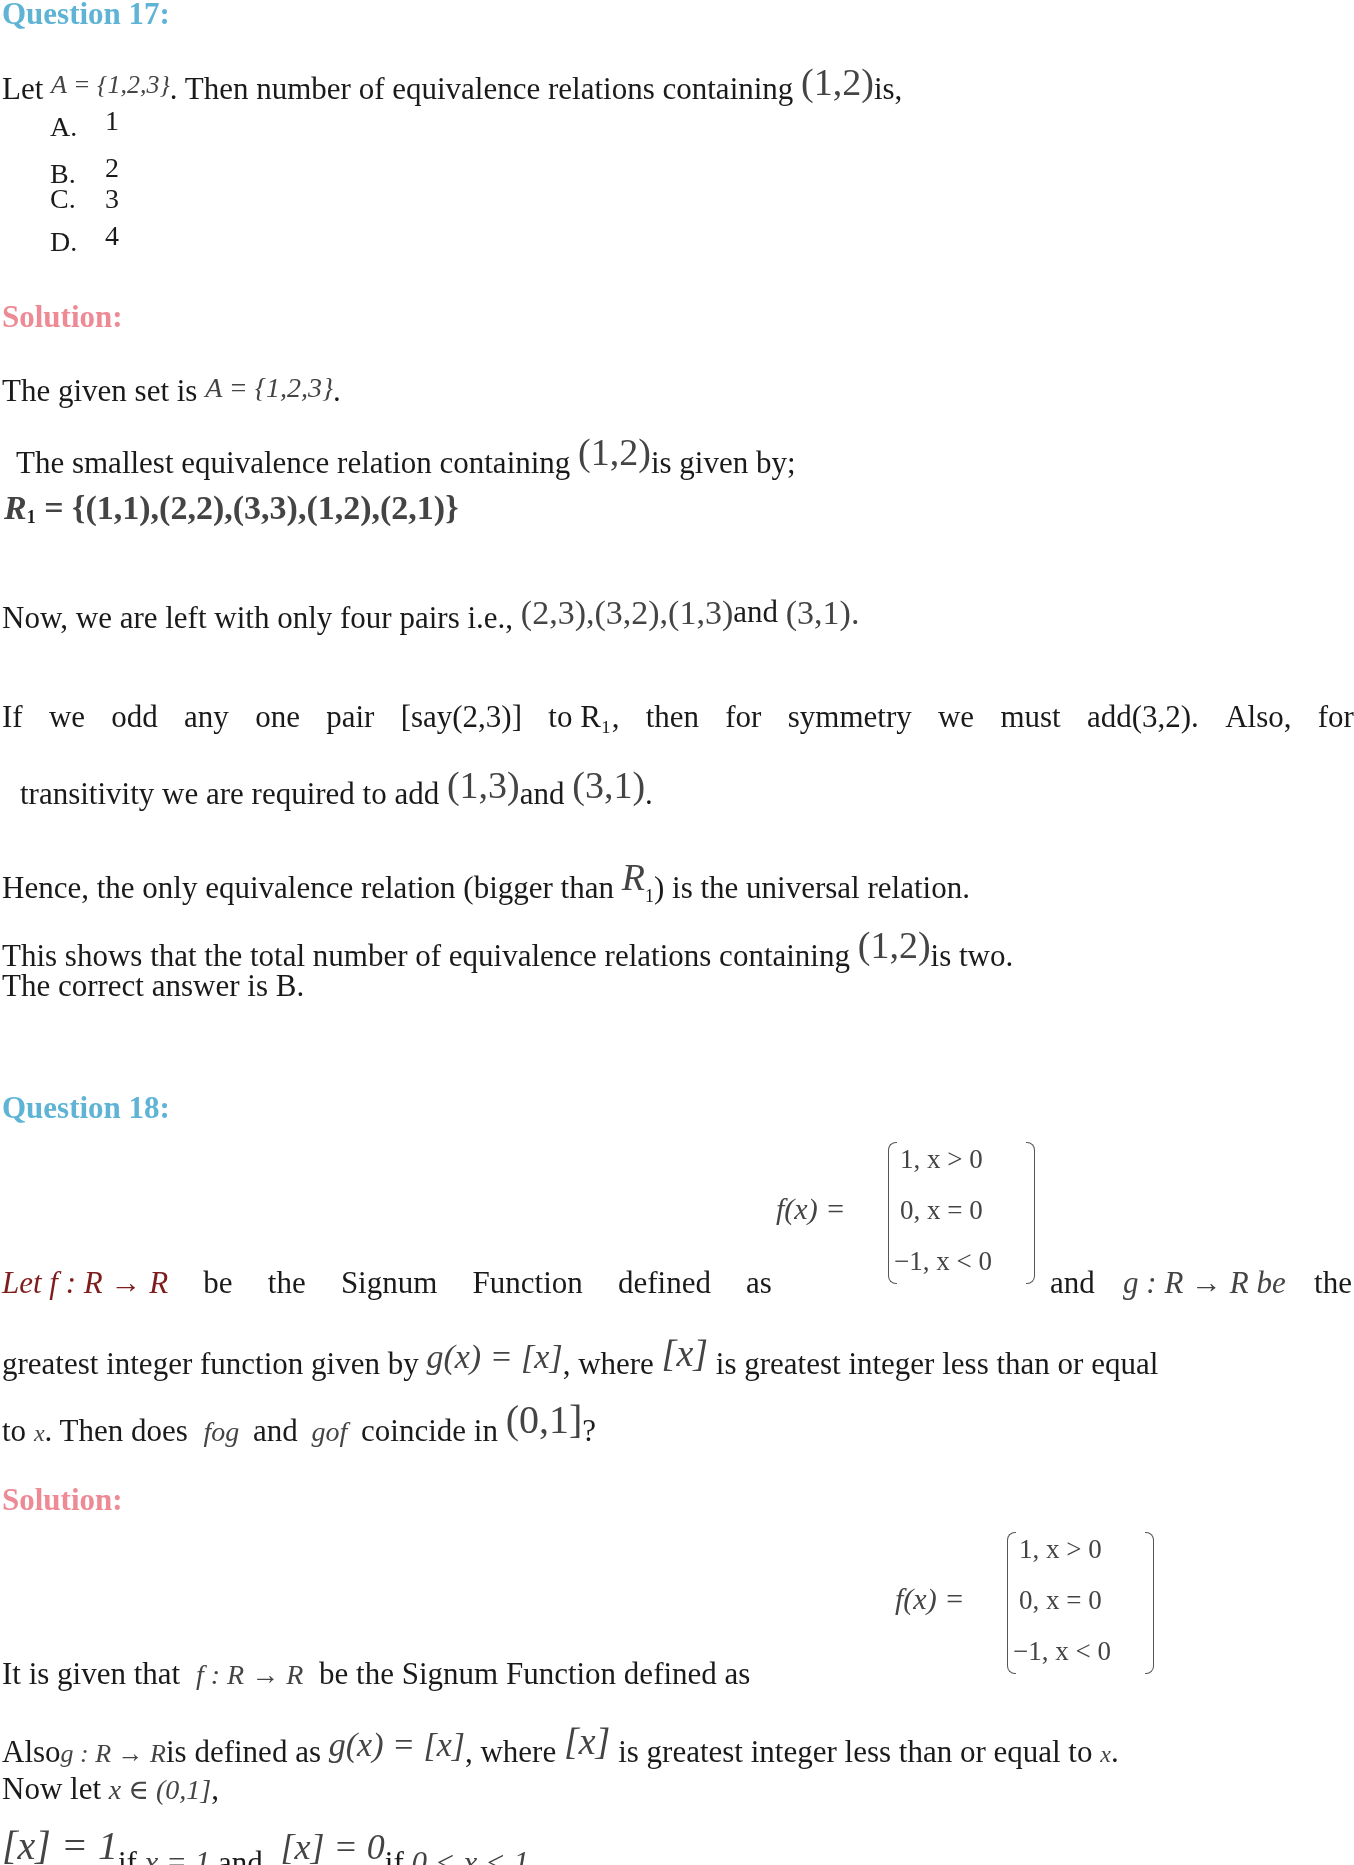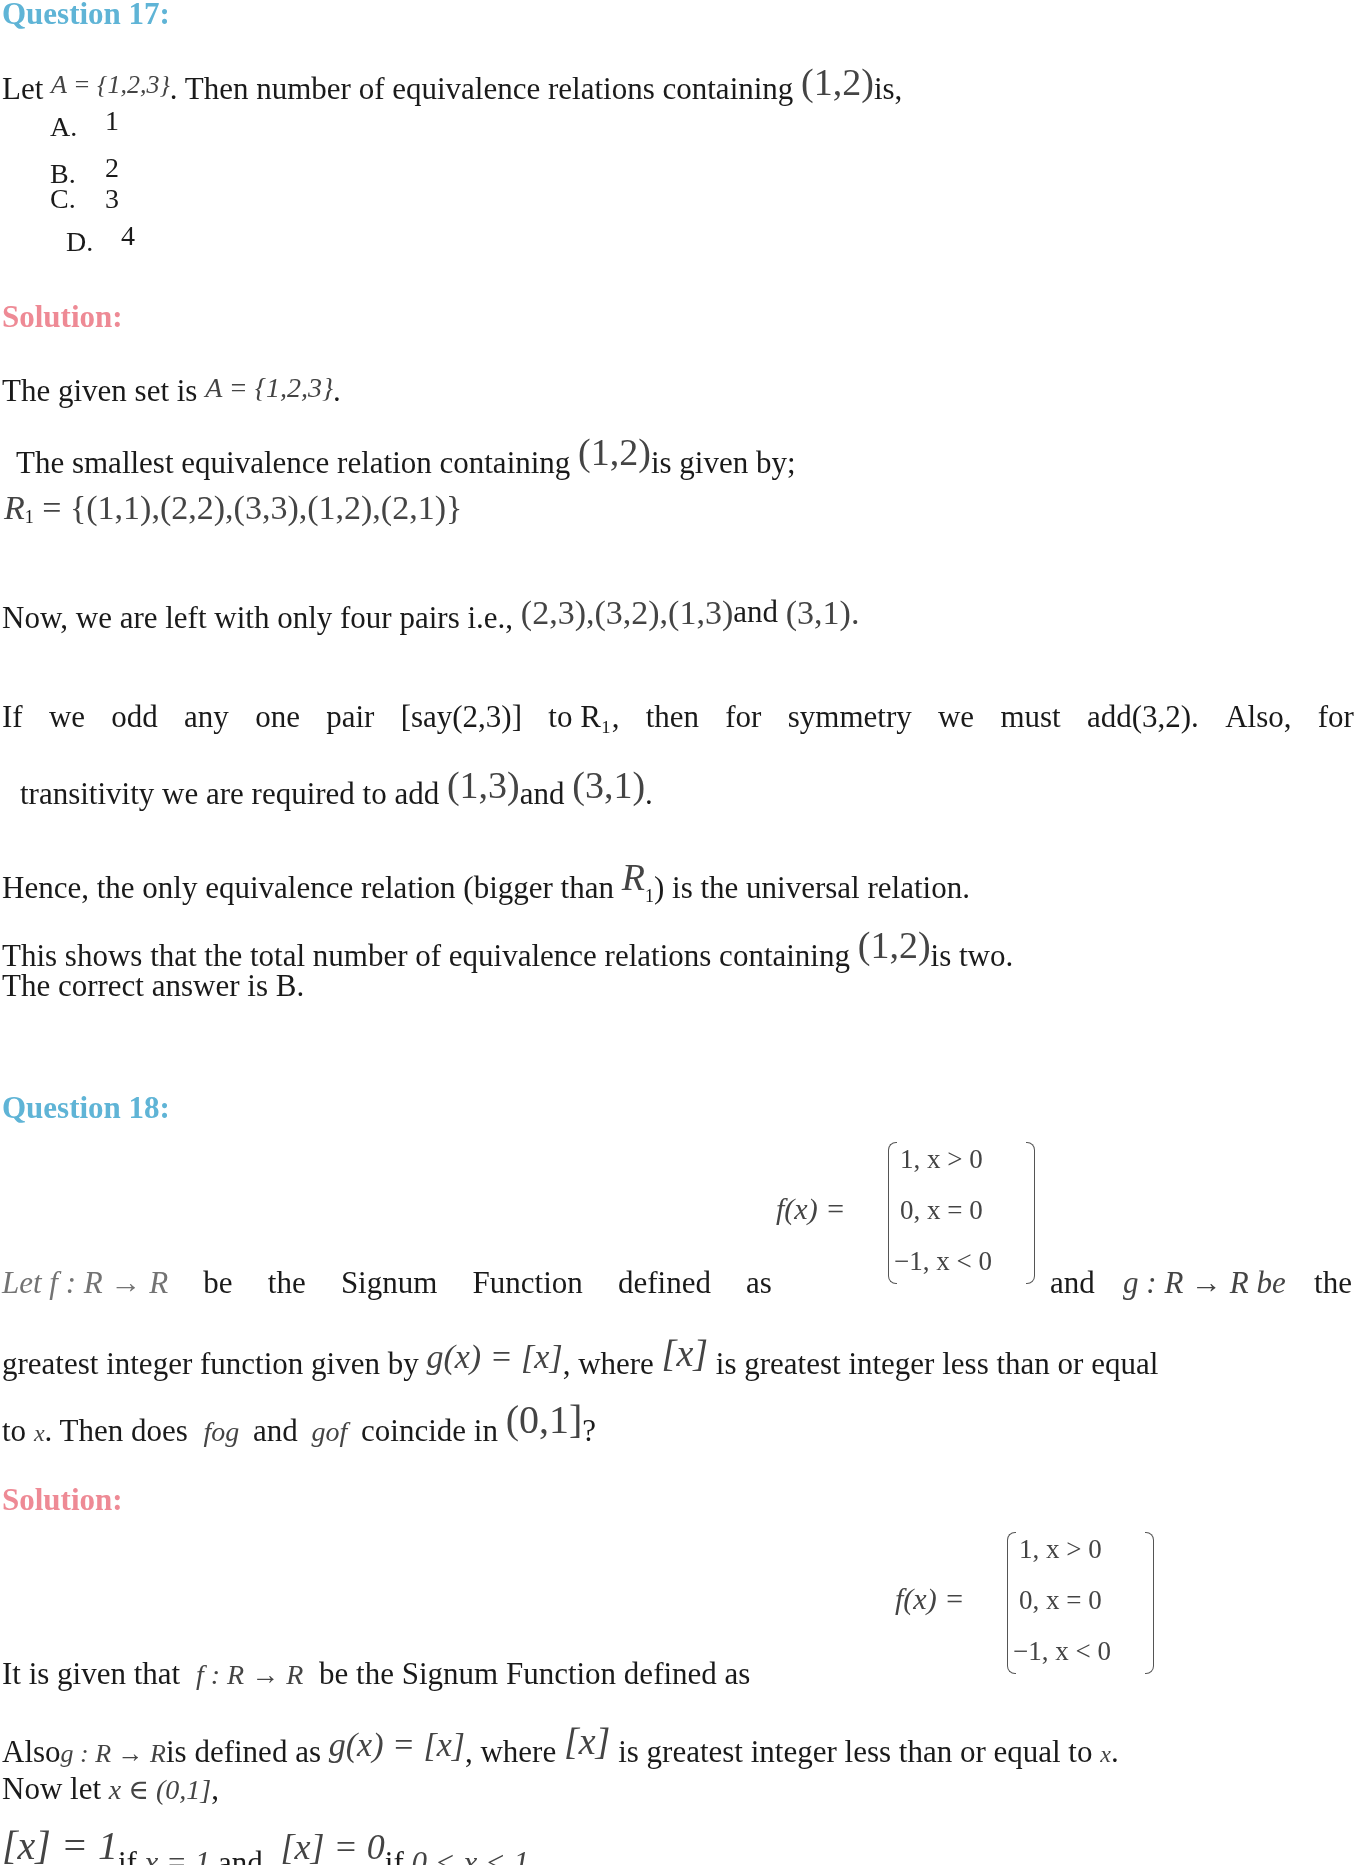--- a/index.html
+++ b/index.html
@@ -29,35 +29,35 @@
 
 <div class="abs line" style="left:2px;top:58px;">
   <span>Let</span>
   <span class="m" style="font-size:26px;vertical-align:6px;">A = {1,2,3}</span><span>. Then number of equivalence relations containing</span>
   <span class="big" style="vertical-align:4px;">(1,2)</span><span>is,</span>
 </div>
 
 <div class="abs opt" style="left:50px;top:103px;"><span class="lbl">A.</span><span style="vertical-align:6px;">1</span></div>
 <div class="abs opt" style="left:50px;top:150px;"><span class="lbl">B.</span><span style="vertical-align:6px;">2</span></div>
 <div class="abs opt" style="left:50px;top:181px;"><span class="lbl">C.</span><span>3</span></div>
-<div class="abs opt" style="left:50px;top:218px;margin-left:16px;"><span class="lbl">D.</span><span style="vertical-align:6px;">4</span></div>
+<div class="abs opt" style="left:50px;top:218px;"><span class="lbl">D.</span><span style="vertical-align:6px;">4</span></div>
 
 <div class="abs heading s-head" style="left:2px;top:299px;">Solution:</div>
 
 <div class="abs line" style="left:2px;top:364px;">
   <span>The given set is</span>
   <span class="m" style="font-size:28px;vertical-align:4px;">A = {1,2,3}</span><span>.</span>
 </div>
 
 <div class="abs line" style="left:16px;top:428px;">
   <span>The smallest equivalence relation containing</span>
   <span class="big" style="vertical-align:8px;">(1,2)</span><span>is given by;</span>
 </div>
 
-<div class="abs line" style="left:4px;top:484px;font-size:34px;">
+<div class="abs line" style="left:4px;top:484px;font-size:34px;font-weight:bold;">
   <span class="m">R</span><span class="sub">1</span>
   <span class="mn" style="font-size:34px;">= {(1,1),(2,2),(3,3),(1,2),(2,1)}</span>
 </div>
 
 <div class="abs line" style="left:2px;top:588px;">
   <span>Now, we are left with only four pairs i.e.,</span>
   <span class="mn" style="font-size:34px;vertical-align:4px;">(2,3),(3,2),(1,3)</span><span style="vertical-align:6px;">and</span>
   <span class="mn" style="font-size:34px;vertical-align:4px;">(3,1).</span>
 </div>
 
@@ -103,21 +103,21 @@
 <div class="pw" style="left:776px;top:1140px;width:270px;height:150px;">
   <span class="row m" style="left:0;top:52px;font-size:30px;">f(x) =</span>
   <span class="brace-l" style="left:112px;top:2px;height:140px;"></span>
   <span class="row" style="left:124px;top:4px;">1,  x &gt; 0</span>
   <span class="row" style="left:124px;top:55px;">0,  x = 0</span>
   <span class="row" style="left:118px;top:106px;">−1,  x &lt; 0</span>
   <span class="brace-r" style="left:250px;top:2px;height:140px;"></span>
 </div>
 
 <div class="abs line" style="left:2px;top:1259px;width:770px;display:flex;justify-content:space-between;">
-  <span class="m" style="color:#737373;">Let f : R → R</span>
+  <span class="m" style="color:#7f1d1d;">Let f : R → R</span>
   <span>be</span>
   <span>the</span>
   <span>Signum</span>
   <span>Function</span>
   <span>defined</span>
   <span>as</span>
 </div>
 <div class="abs line" style="left:1050px;top:1259px;width:302px;display:flex;justify-content:space-between;">
   <span>and</span>
   <span class="m" style="color:#444;">g : R → R be</span>

